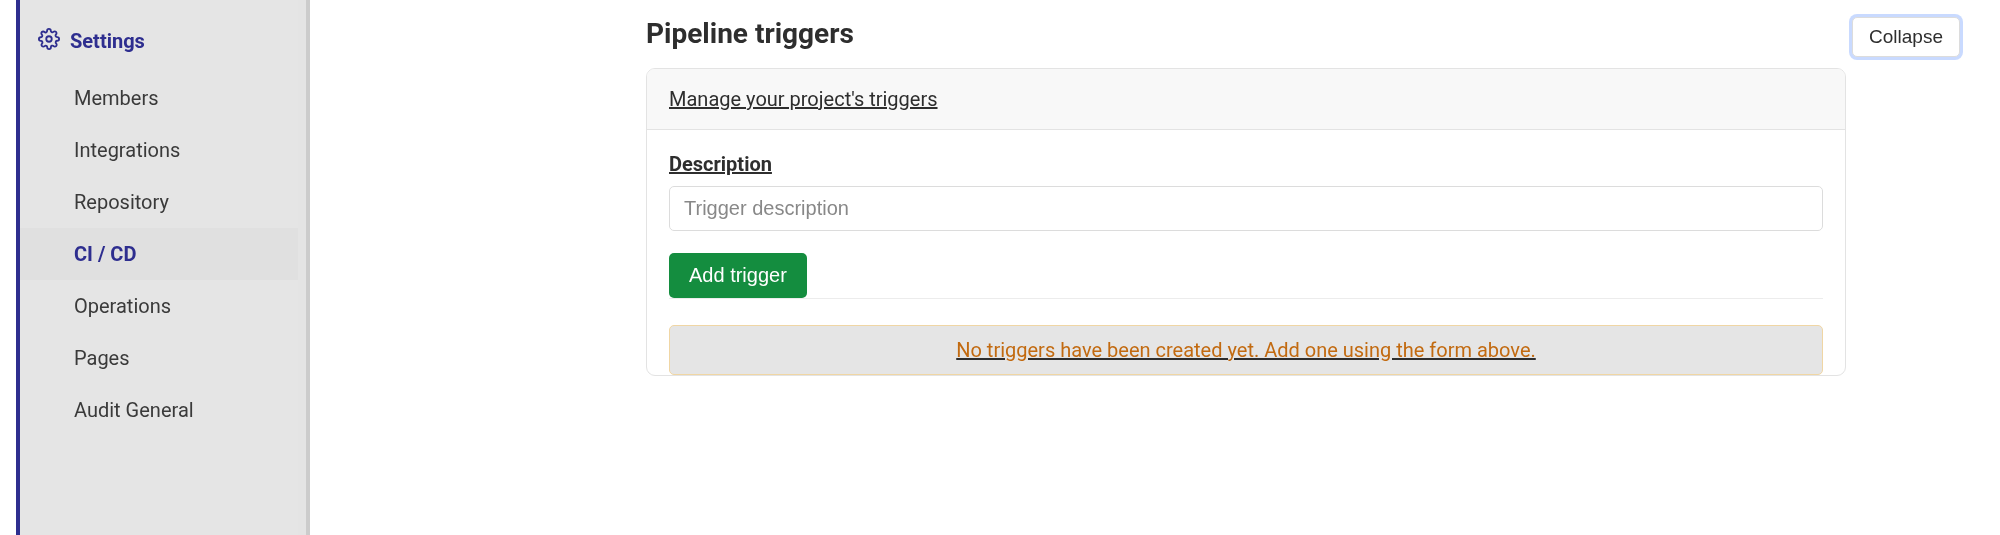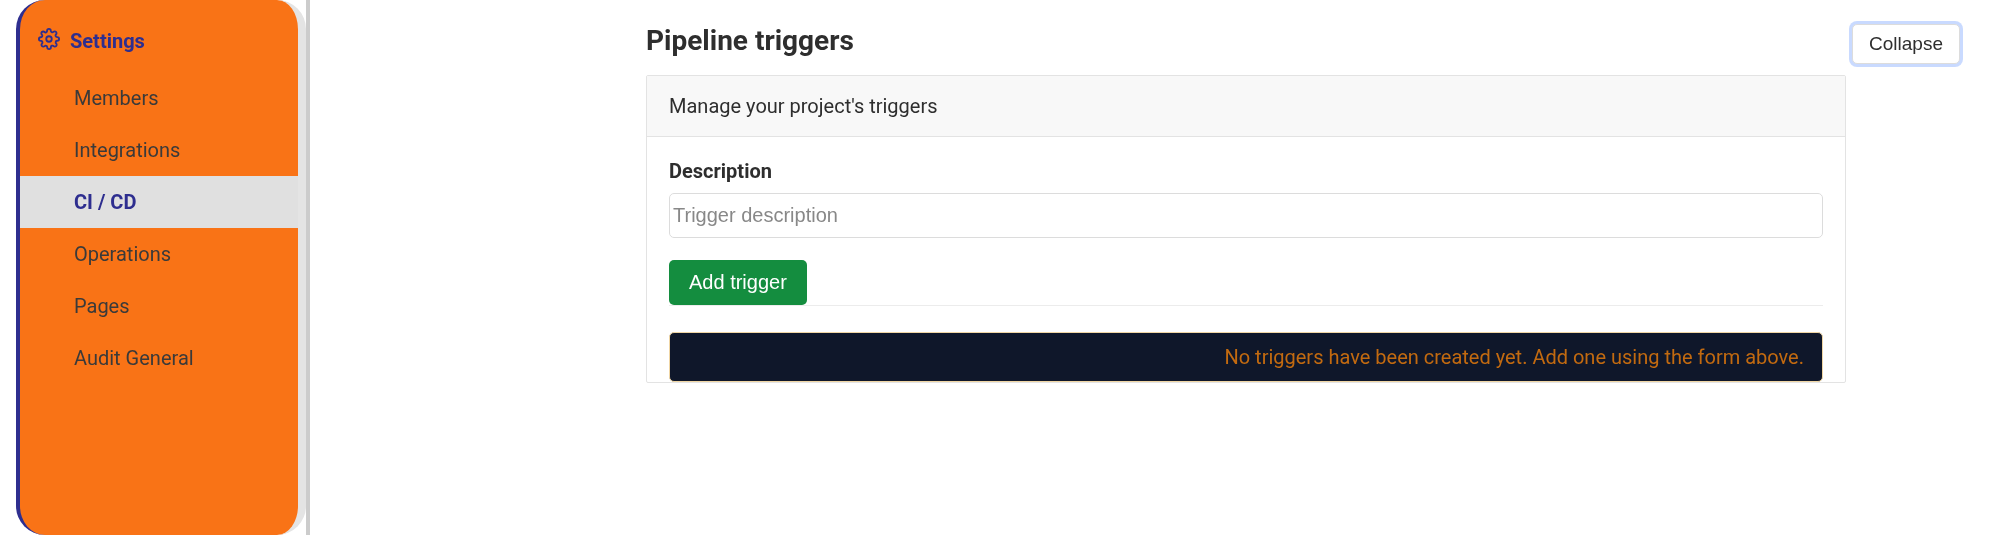--- a/index.html
+++ b/index.html
@@ -9,26 +9,25 @@
       color: #2e2e2e;
       width: 2000px;
       height: 535px;
       overflow: hidden;
       display: flex;
     }
     
     
     .sidebar {
       width: 290px;
-      background: #f97316;
+      background: #e5e5e5;
       border-left: 4px solid #2e2e8f;
       padding-top: 18px;
       border-right: 8px solid #e4e4e4;
       position: relative;
-      border-radius: 29px;
     }
     .sidebar::after {
       content: '';
       position: absolute;
       top: 0;
       right: -12px;
       width: 4px;
       height: 100%;
       background: #cccccc;
     }
@@ -69,21 +68,21 @@
     
     .main {
       flex: 1;
       padding: 0 40px 0 340px;
       position: relative;
     }
     .section-header {
       display: flex;
       align-items: flex-start;
       justify-content: space-between;
-      margin-top: 24px;
+      margin-top: 17px;
     }
     .section-title {
       font-size: 28px;
       font-weight: 700;
       color: #2e2e2e;
       margin-bottom: 18px;
     }
     .section-desc {
       font-size: 20px;
       color: #2e2e2e;
@@ -100,43 +99,44 @@
       color: #2e2e2e;
       cursor: pointer;
       box-shadow: 0 0 0 3px rgba(100,150,255,0.35);
       outline: none;
       text-align: center;
     }
     
     
     .panel {
       border: 1px solid #e3e3e3;
-      border-radius: 2px;
+      border-radius: 9px;
       overflow: hidden;
       max-width: 1200px;
+      text-decoration: underline;
     }
     .panel-header {
       background: #f8f8f8;
       border-bottom: 1px solid #e3e3e3;
       padding: 18px 22px;
       font-size: 20px;
       color: #2e2e2e;
     }
     .panel-body {
       padding: 22px 22px 0 22px;
     }
     .form-label {
       font-weight: 700;
       font-size: 20px;
       margin-bottom: 10px;
       display: block;
     }
     .form-input {
       width: 100%;
-      padding: 10px 3px;
+      padding: 10px 14px;
       font-size: 20px;
       border: 1px solid #dcdcdc;
       border-radius: 5px;
       color: #8b5cf6;
       margin-bottom: 22px;
     }
     .form-input::placeholder {
       color: #888;
     }
     .add-btn {
@@ -148,25 +148,25 @@
       font-size: 20px;
       font-weight: 500;
       cursor: pointer;
     }
     .divider {
       border: none;
       border-top: 1px solid #ececec;
       margin-bottom: 26px;
     }
     .alert-warning {
-      background: #0f172a;
+      background: #e5e5e5;
       border: 1px solid #f0d6a4;
       border-radius: 5px;
       padding: 12px 18px;
-      text-align: right;
+      text-align: center;
       font-size: 20px;
       color: #c26a10;
     }
   </style>
 </head>
 <body>
 
 <div class="sidebar-spacer"></div>
 
 <nav class="sidebar">
@@ -174,20 +174,21 @@
     <span class="icon">
       <svg viewBox="0 0 24 24">
           <circle cx="12" cy="12" r="3"></circle>
           <path d="M19.4 15a1.65 1.65 0 0 0 .33 1.82l.06.06a2 2 0 1 1-2.83 2.83l-.06-.06a1.65 1.65 0 0 0-1.82-.33 1.65 1.65 0 0 0-1 1.51V21a2 2 0 0 1-4 0v-.09a1.65 1.65 0 0 0-1-1.51 1.65 1.65 0 0 0-1.82.33l-.06.06a2 2 0 1 1-2.83-2.83l.06-.06a1.65 1.65 0 0 0 .33-1.82 1.65 1.65 0 0 0-1.51-1H3a2 2 0 0 1 0-4h.09a1.65 1.65 0 0 0 1.51-1 1.65 1.65 0 0 0-.33-1.82l-.06-.06a2 2 0 1 1 2.83-2.83l.06.06a1.65 1.65 0 0 0 1.82.33h0a1.65 1.65 0 0 0 1-1.51V3a2 2 0 0 1 4 0v.09a1.65 1.65 0 0 0 1 1.51 1.65 1.65 0 0 0 1.82-.33l.06-.06a2 2 0 1 1 2.83 2.83l-.06.06a1.65 1.65 0 0 0-.33 1.82v0a1.65 1.65 0 0 0 1.51 1H21a2 2 0 0 1 0 4h-.09a1.65 1.65 0 0 0-1.51 1z"></path>
         </svg>
     </span>
     <span class="sidebar-header-label">Settings</span>
   </div>
   <div class="sidebar-item"><span>Members</span></div>
   <div class="sidebar-item"><span>Integrations</span></div>
+  <div class="sidebar-item"><span>Repository</span></div>
   <div class="sidebar-item active"><span>CI / CD</span></div>
   <div class="sidebar-item"><span>Operations</span></div>
   <div class="sidebar-item"><span>Pages</span></div>
   <div class="sidebar-item"><span>Audit General</span></div>
 </nav>
 
 <main class="main">
   <div class="section-header">
     <div>
       <h1 class="section-title">Pipeline triggers</h1>

